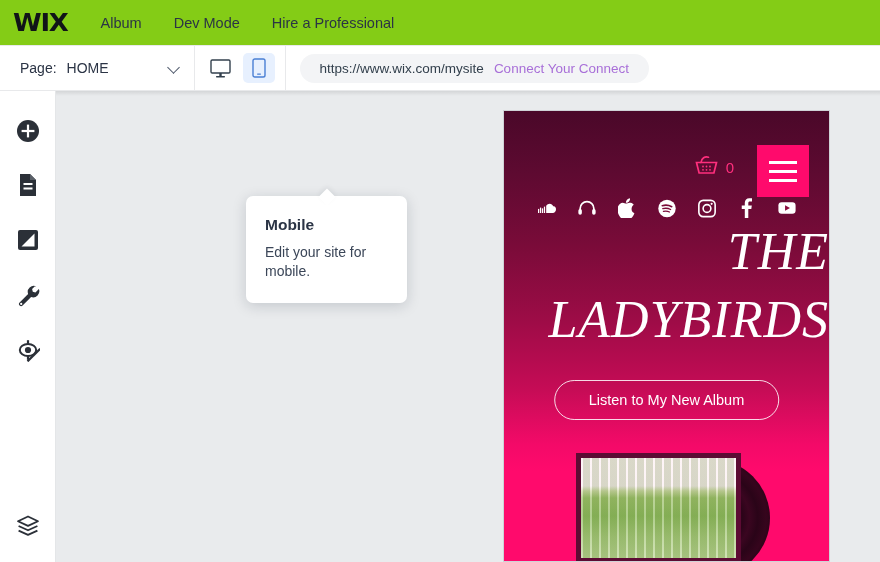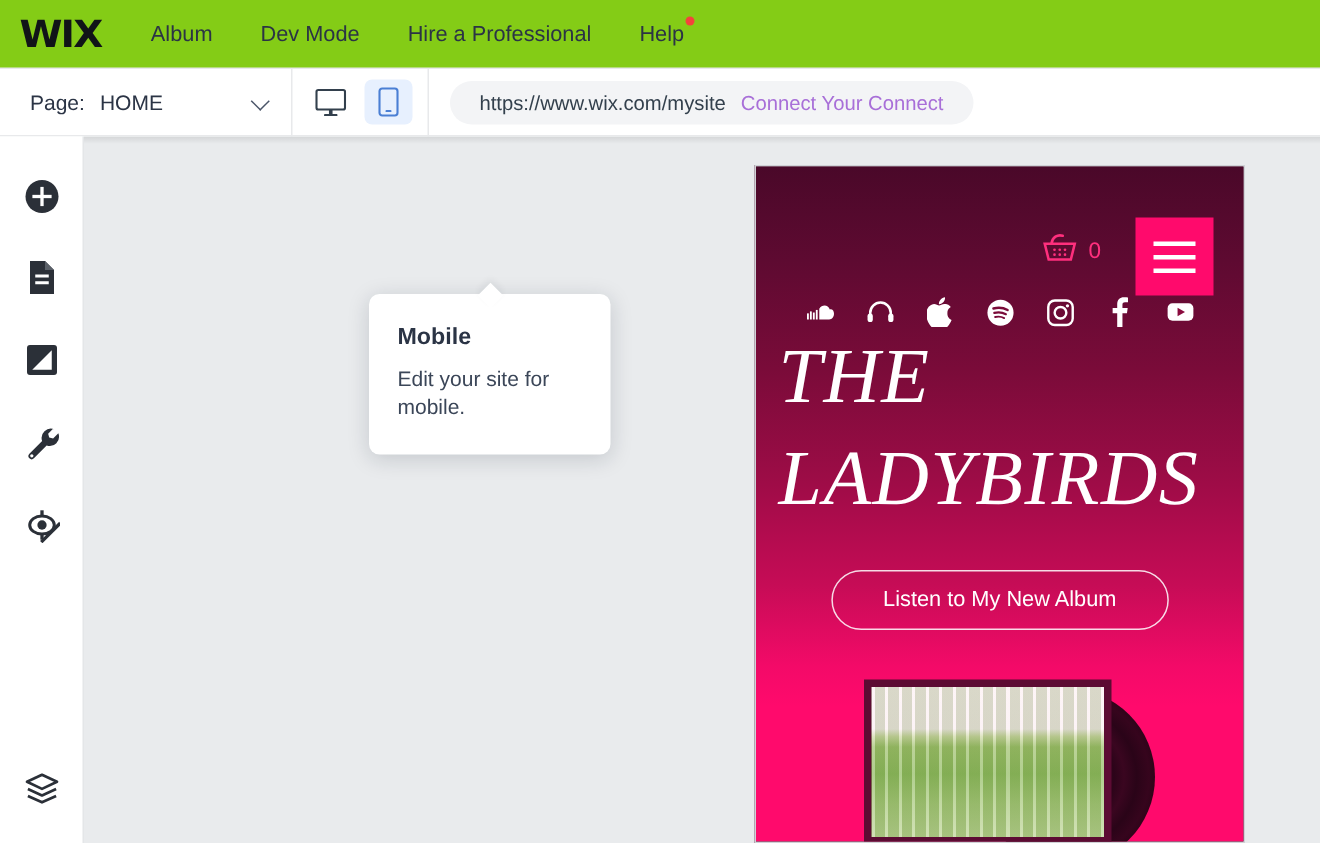--- a/index.html
+++ b/index.html
@@ -139,22 +139,22 @@
   }
   .burger span { display:block; width:28px; height:3px; background:#fff; }
 
   .socials {
     position:absolute; top:88px; left:0; width:100%;
     display:flex; align-items:center; justify-content:center; gap:22px;
   }
   .soc { width:18px; height:18px; display:flex; align-items:center; justify-content:center; cursor:pointer; }
 
   .band-name {
-    position:absolute; top:116px; left:15px; width:100%;
-    text-align:left;
+    position:absolute; top:116px; left:0; width:100%;
+    text-align:right;
     font-family:"Liberation Serif", serif;
     font-style:italic; font-weight:400;
     color:#fff; line-height:0.97;
     letter-spacing:1px;
   }
   .band-line1 { font-size:52px; display:block; }
   .band-line2 { font-size:52px; display:block; margin-top:18px; }
 
   .cta {
     position:absolute; top:269px; left:50%; transform:translateX(-50%);
@@ -223,24 +223,20 @@
 
     <div class="menu-item first">
       <span>Album</span>
     </div>
     <div class="menu-item">
       <span>Dev Mode</span>
     </div>
     <div class="menu-item">
       <span>Hire a Professional</span>
     </div>
-    <div class="menu-item">
-      <span>Help</span>
-      <span class="notif-dot"></span>
-    </div>
   </div>
 
   <div class="secondbar">
 
     <div class="page-selector">
       <span class="page-label">Page:</span>
       <span class="page-value">HOME</span>
       <span class="chev"></span>
     </div>
 

